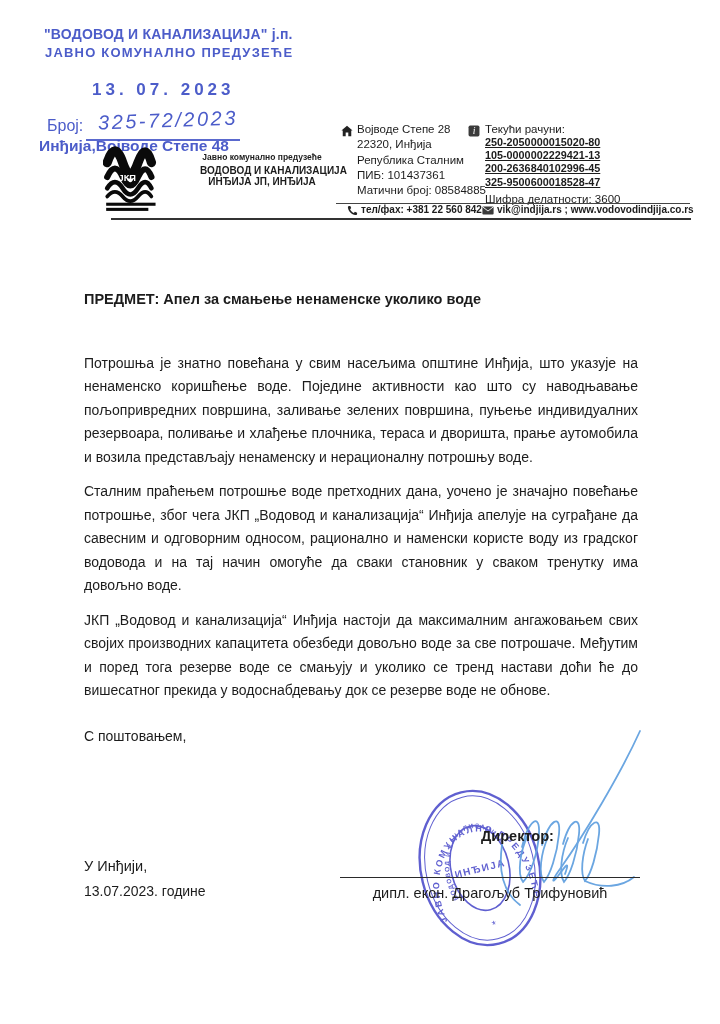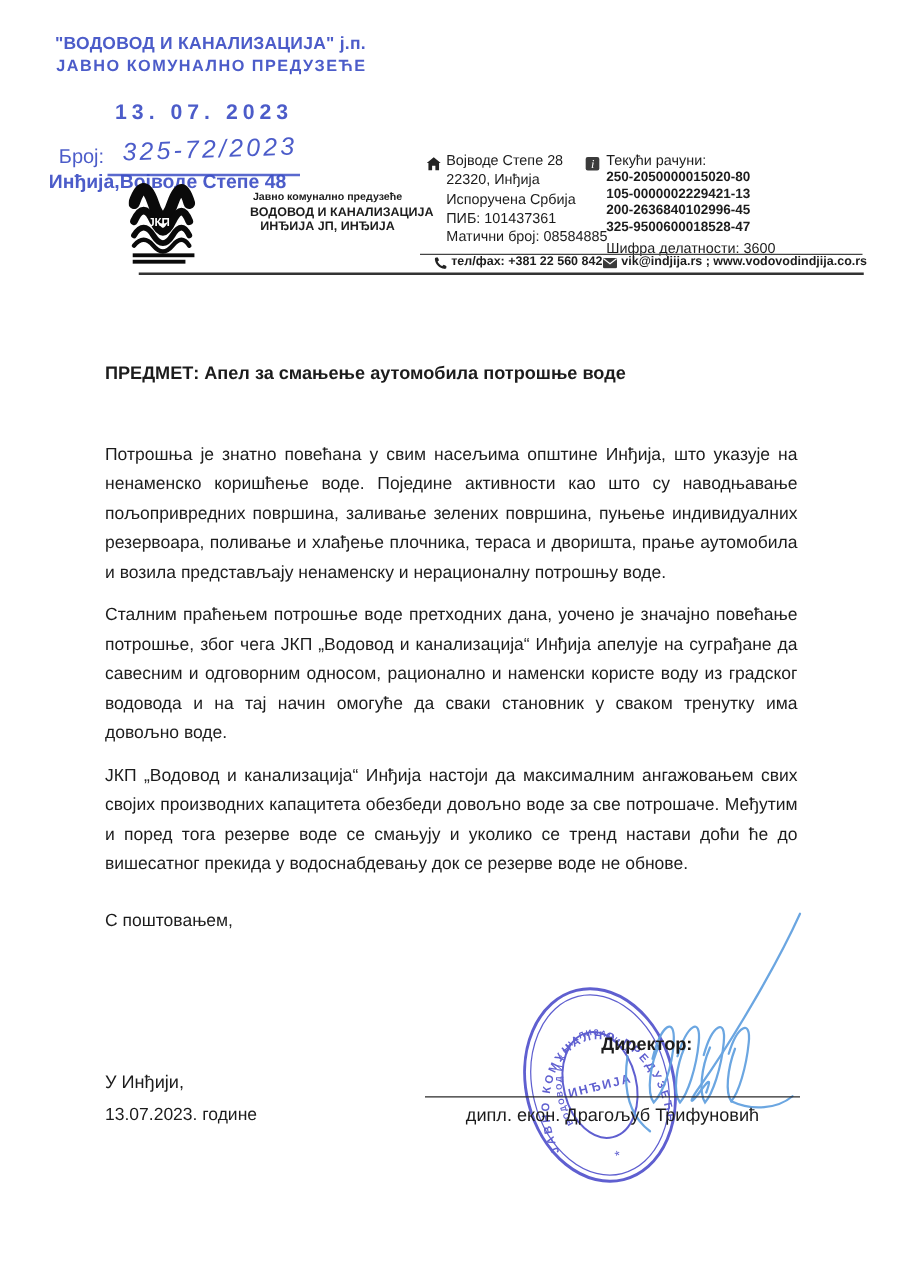--- a/index.html
+++ b/index.html
@@ -17,21 +17,21 @@
   .ink-underline{left:86px;top:139px;width:154px;border-top:2px solid var(--ink,#3d4fc5);opacity:.85;}
   .ink-city{left:39px;top:137px;font-size:15.5px;font-weight:600;}
 
   
   .org-block{left:200px;top:153px;width:124px;text-align:center;line-height:1.15;}
   .org-small{font-size:8.5px;font-weight:700;margin-bottom:2px;white-space:nowrap;}
   .org-name{font-size:10px;font-weight:700;white-space:nowrap;}
   .org-city{font-size:10px;font-weight:700;white-space:nowrap;}
   .addr-col{left:357px;top:122px;font-size:11.5px;line-height:15.3px;white-space:nowrap;}
   .acct-col{left:485px;top:122px;font-size:11.5px;line-height:14px;white-space:nowrap;}
-  .acct-col .num{font-size:10.8px;font-weight:600;line-height:13.2px;}
+  .acct-col .num{font-size:10.8px;font-weight:600;line-height:13.2px;text-decoration:underline;}
   .acct-col .code{margin-top:3px;}
   .rule1{left:336px;top:203px;width:354px;border-top:1.2px solid #444;}
   .rule2{left:111px;top:218px;width:580px;border-top:2px solid #333;}
   .tel-text{left:361px;top:204px;font-size:10px;font-weight:600;white-space:nowrap;}
   .mail-text{left:497px;top:204px;font-size:10px;font-weight:700;white-space:nowrap;}
 
   
   .letter-body{left:84px;top:288px;width:554px;font-size:14px;line-height:23.5px;}
   .subject{font-weight:700;font-size:14.5px;margin:0 0 40px 0;}
   .letter-body p{margin:0 0 11px 0;text-align:justify;}
@@ -78,21 +78,21 @@
     <div class="org-name">ВОДОВОД  И  КАНАЛИЗАЦИЈА</div>
     <div class="org-city">ИНЂИЈА ЈП, ИНЂИЈА</div>
   </div>
 
   <svg class="abs icon" style="left:341px;top:125px;width:12px;height:12px" viewBox="0 0 11 11">
     <path d="M5.5,0.8 L10.6,5 L9.4,5 L9.4,10.2 L6.7,10.2 L6.7,6.9 L4.3,6.9 L4.3,10.2 L1.6,10.2 L1.6,5 L0.4,5 Z" fill="#222"></path>
   </svg>
   <div class="abs addr-col">
     <div>Војводе Степе 28</div>
     <div>22320, Инђија</div>
-    <div>Испоручена Србија</div>
+    <div>Република Сталним</div>
     <div>ПИБ: 101437361</div>
     <div>Матични број: 08584885</div>
   </div>
 
   <svg class="abs icon" style="left:468px;top:125px;width:12px;height:12px" viewBox="0 0 11 11">
     <rect x="0.5" y="0.5" width="10" height="10" rx="1.5" fill="#3b3b3b"></rect>
     <text x="5.6" y="8.6" fill="#fff" font-size="9" font-style="italic" text-anchor="middle" font-family="Liberation Serif, serif">i</text>
   </svg>
   <div class="abs acct-col">
     <div>Текући рачуни:</div>
@@ -109,21 +109,21 @@
   </svg>
   <div class="abs tel-text">тел/фах: +381 22 560 842</div>
   <svg class="abs icon" style="left:482px;top:206px;width:12px;height:9px" viewBox="0 0 12 9">
     <rect x="0.4" y="0.4" width="11.2" height="8.2" rx="1" fill="#3b3b3b"></rect>
     <path d="M0.8,1 L6,5 L11.2,1" stroke="#fff" stroke-width="0.9" fill="none"></path>
   </svg>
   <div class="abs mail-text">vik@indjija.rs ; www.vodovodindjija.co.rs</div>
   <div class="abs rule2"></div>
 
   <div class="abs letter-body">
-    <div class="subject">ПРЕДМЕТ: Апел за смањење аутомобила потрошње воде</div>
+    <div class="subject">ПРЕДМЕТ: Апел за смањење ненаменске уколико воде</div>
     <p>Потрошња је знатно повећана у свим насељима општине Инђија, што указује на ненаменско коришћење воде. Поједине активности као што су наводњавање пољопривредних површина, заливање зелених површина, пуњење индивидуалних резервоара, поливање и хлађење плочника, тераса и дворишта, прање аутомобила и возила представљају ненаменску и нерационалну потрошњу воде.</p>
     <p>Сталним праћењем потрошње воде претходних дана, уочено је значајно повећање потрошње, због чега ЈКП „Водовод и канализација“ Инђија апелује на суграђане да савесним и одговорним односом, рационално и наменски користе воду из градског водовода и на тај начин омогуће да сваки становник у сваком тренутку има довољно воде.</p>
     <p>ЈКП „Водовод и канализација“ Инђија настоји да максималним ангажовањем свих својих производних капацитета обезбеди довољно воде за све потрошаче. Међутим и поред тога резерве воде се смањују и уколико се тренд настави доћи ће до вишесатног прекида у водоснабдевању док се резерве воде не обнове.</p>
   </div>
 
   <div class="abs closing">С поштовањем,</div>
   <div class="abs place">У Инђији,</div>
   <div class="abs date-line">13.07.2023. године</div>
 
   <svg class="abs seal-svg" viewBox="0 0 152 178">

